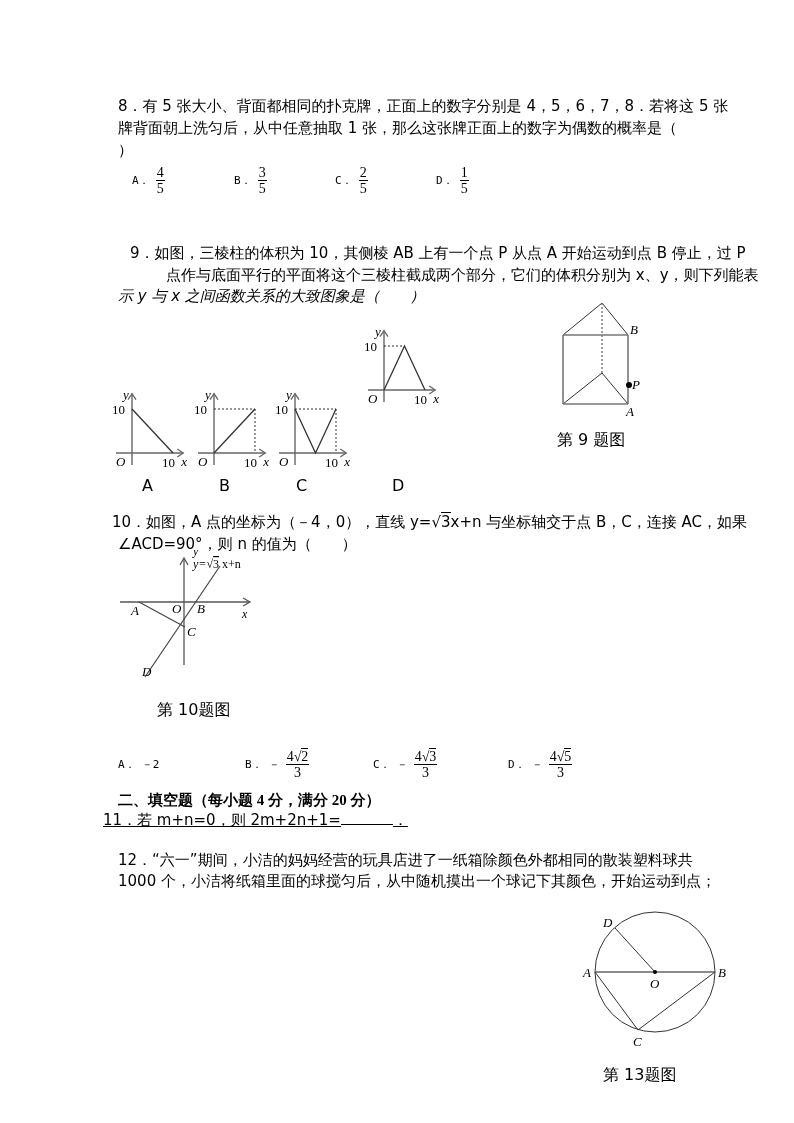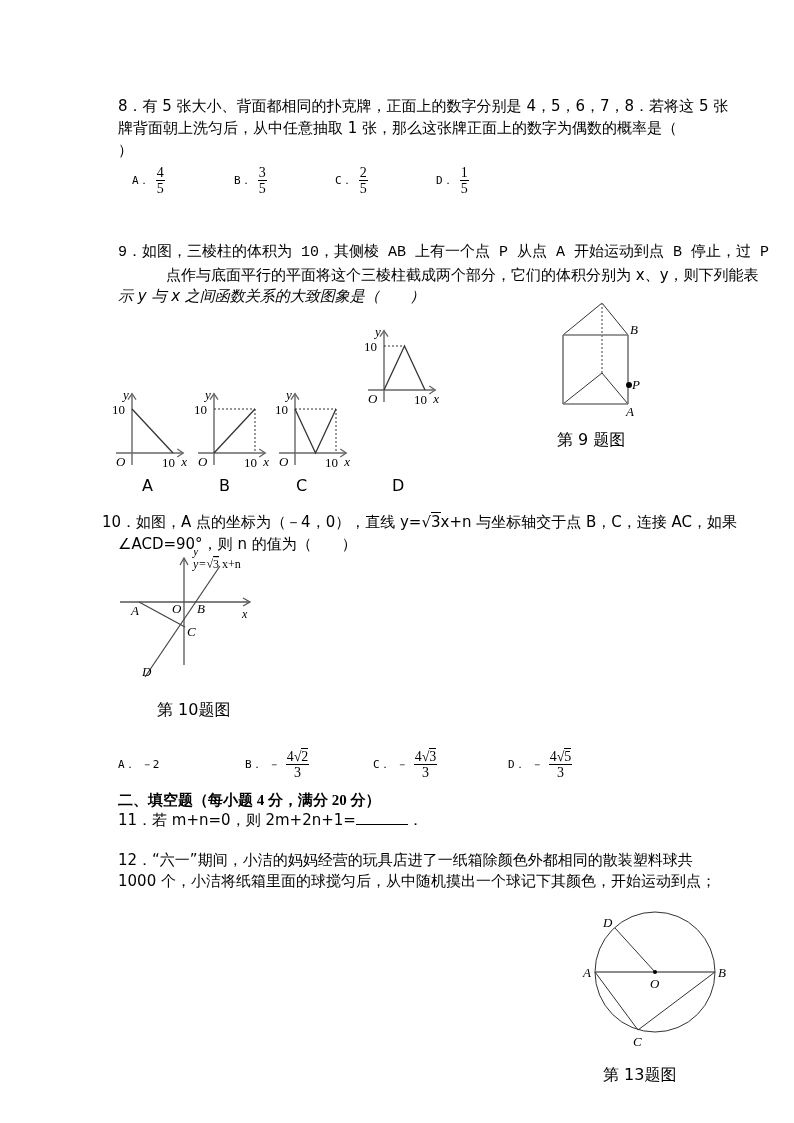--- a/index.html
+++ b/index.html
@@ -46,21 +46,21 @@
     </span>
 </div>
 <div class="abs fr-row" style="left:436px; top:165px;">
   <span class="opt">D．</span>
   <span class="frac">
       <span class="num">1</span>
       <span>5</span>
     </span>
 </div>
 
-<div class="abs txt" style="left:118px; top:243px;font-family:Liberation Mono, monospace;">9．如图，三棱柱的体积为 10，其侧棱 AB 上有一个点 P 从点 A 开始运动到点 B 停止，过 P</div>
+<div class="abs txt" style="left:130px; top:243px;">9．如图，三棱柱的体积为 10，其侧棱 AB 上有一个点 P 从点 A 开始运动到点 B 停止，过 P</div>
 <div class="abs txt" style="left:118px; top:265px;margin-left:48px;">点作与底面平行的平面将这个三棱柱截成两个部分，它们的体积分别为 x、y，则下列能表</div>
 <div class="abs txt" style="left:118px; top:286px;font-style:italic;">示 y 与 x 之间函数关系的大致图象是（　　）</div>
 
 <svg class="abs" style="left:110px; top:380px;" width="90" height="90" id="g0">
     <line x1="6" y1="73" x2="73.25" y2="73" stroke="#666" stroke-width="1.4"></line>
     <polyline points="67.25,69 73.25,73 67.25,77" fill="none" stroke="#666" stroke-width="1.3"></polyline>
     <line x1="22" y1="85" x2="22" y2="13.599999999999994" stroke="#666" stroke-width="1.4"></line>
     <polyline points="18,19.599999999999994 22,13.599999999999994 26,19.599999999999994" fill="none" stroke="#666" stroke-width="1.3"></polyline>
     <polyline points="22,29 63,73" fill="none" stroke="#333" stroke-width="1.3"></polyline>
     <text x="13" y="18.599999999999994" font-size="13" font-style="italic">y</text>
@@ -126,21 +126,21 @@
   <line x1="13" y1="104" x2="52" y2="73" stroke="#333" stroke-width="1"></line>
   <line x1="52" y1="73" x2="78" y2="104" stroke="#333" stroke-width="1"></line>
   <line x1="13" y1="104" x2="78" y2="104" stroke="#777" stroke-width="1.6"></line>
   <circle cx="79" cy="85" r="3" fill="#000"></circle>
   <text x="80" y="34" font-size="13" font-style="italic">B</text>
   <text x="82" y="89" font-size="13" font-style="italic">P</text>
   <text x="76" y="116" font-size="13" font-style="italic">A</text>
 </svg>
 <div class="abs cap" style="left:557px; top:430px;">第 9 题图</div>
 
-<div class="abs txt" style="left:102px; top:512px;">
+<div class="abs txt" style="left:112px; top:512px;">
   <span>10．如图，A 点的坐标为（－4，0），直线 y=</span><span>√</span><span style="border-top:1px solid #000;">3</span><span>x+n 与坐标轴交于点 B，C，连接 AC，如果</span>
 </div>
 <div class="abs txt" style="left:118px; top:534px;">∠ACD=90°，则 n 的值为（　　）</div>
 
 <svg class="abs" style="left:115px; top:550px;" width="200" height="135">
   <line x1="5" y1="52" x2="135" y2="52" stroke="#555" stroke-width="1.3"></line>
   <polyline points="128,48 135,52 128,56" fill="none" stroke="#555" stroke-width="1.3"></polyline>
   <line x1="69" y1="8" x2="69" y2="115" stroke="#555" stroke-width="1.3"></line>
   <polyline points="65,15 69,8 73,15" fill="none" stroke="#555" stroke-width="1.3"></polyline>
   <line x1="105" y1="16" x2="30" y2="127" stroke="#444" stroke-width="1.2"></line>
@@ -180,21 +180,21 @@
   <span class="opt">D．</span>
   <span class="opt">－</span>
   <span class="frac">
       <span class="num"><span>4</span>√<span style="border-top:1px solid #000;">5</span></span>
       <span>3</span>
     </span>
 </div>
 
 <div class="abs txt bold" style="left:118px; top:790px;">二、填空题（每小题 4 分，满分 20 分）</div>
 
-<div class="abs txt" style="left:118px; top:810px;">
+<div class="abs txt" style="left:103px; top:810px;text-decoration:underline;">
   <span>11．若 m+n=0，则 2m+2n+1=</span><span class="blank"></span><span>．</span>
 </div>
 
 <div class="abs txt" style="left:118px; top:850px;">12．“六一”期间，小洁的妈妈经营的玩具店进了一纸箱除颜色外都相同的散装塑料球共</div>
 <div class="abs txt" style="left:118px; top:871px;">1000 个，小洁将纸箱里面的球搅匀后，从中随机摸出一个球记下其颜色，开始运动到点；</div>
 
 <svg class="abs" style="left:575px; top:905px;" width="165" height="150">
   <circle cx="80" cy="67" r="60" fill="none" stroke="#333" stroke-width="1"></circle>
   <line x1="20" y1="67" x2="140" y2="67" stroke="#666" stroke-width="1.6"></line>
   <line x1="80" y1="67" x2="40" y2="23" stroke="#333" stroke-width="1"></line>

